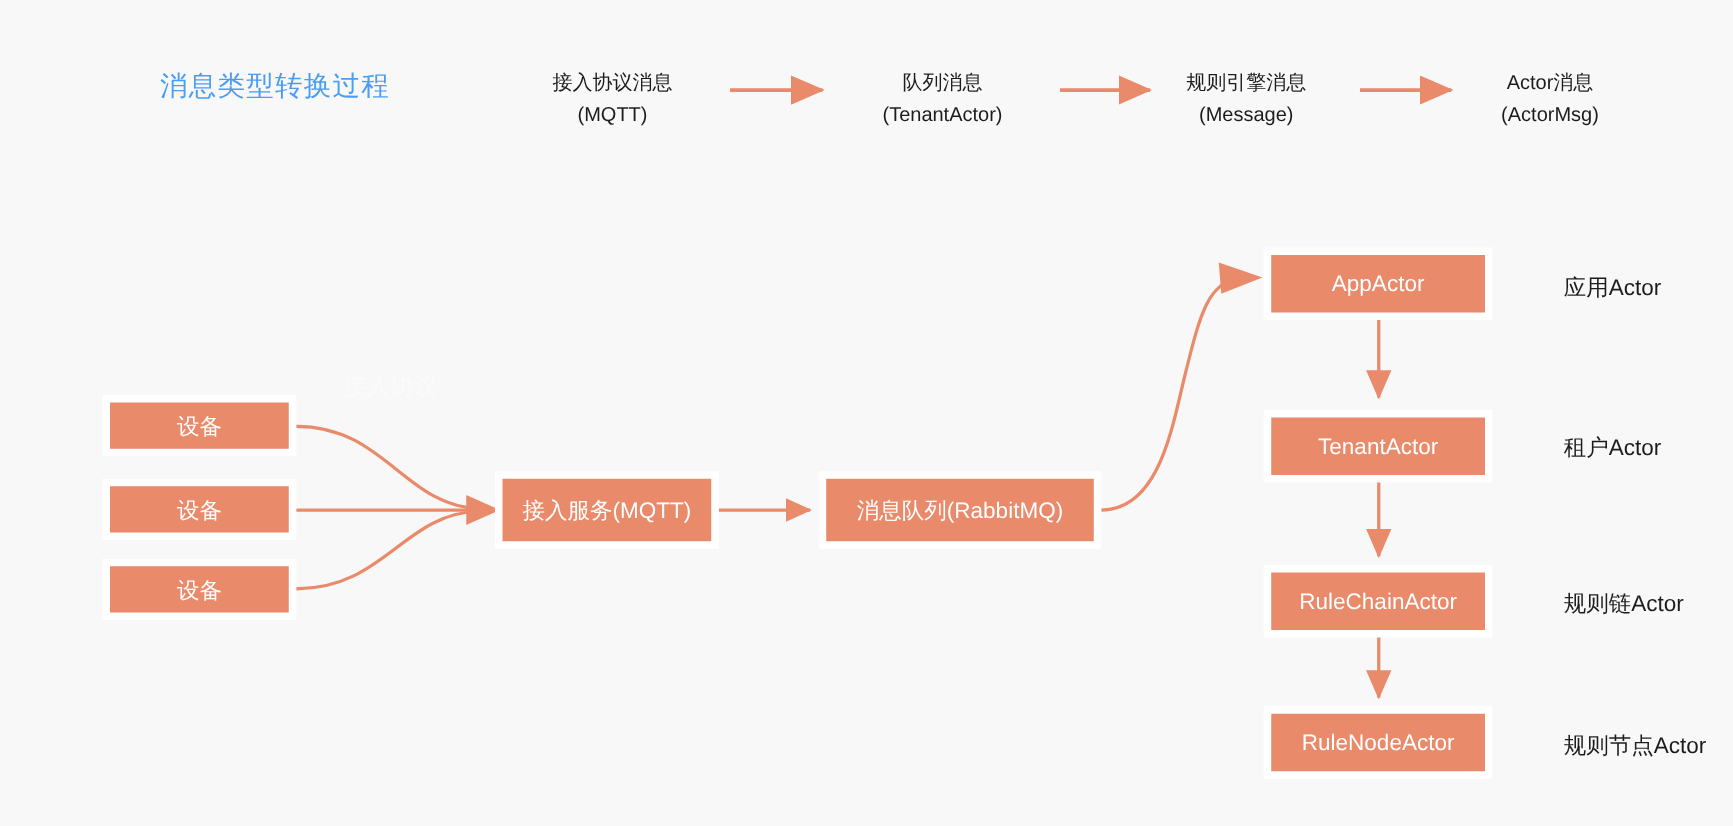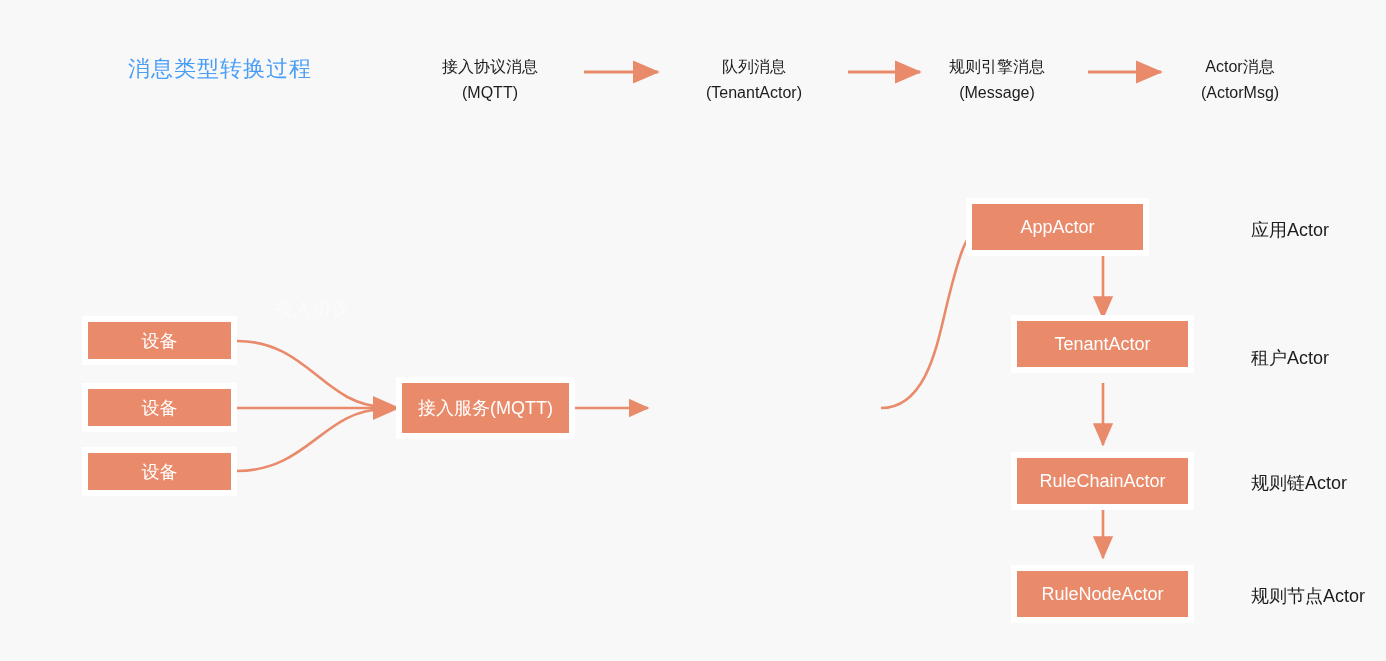--- a/index.html
+++ b/index.html
@@ -168,25 +168,28 @@
   <div class="abs node" style="left:34px; top:383px; width:155px; height:49px;">
     <div class="fill">设备</div>
   </div>
   <div class="abs node" style="left:34px; top:447px; width:155px; height:49px;">
     <div class="fill">设备</div>
   </div>
 
   <div class="abs node" style="left:348px; top:377px; width:179px; height:62px;">
     <div class="fill">接入服务(MQTT)</div>
   </div>
-
-  <div class="abs node" style="left:918px; top:198px; width:183px; height:58px;">
+  <div class="abs node" style="left:607px; top:377px; width:226px; height:62px;">
+    <div class="fill">消息队列(RabbitMQ)</div>
+  </div>
+
+  <div class="abs node" style="left:963px; top:198px; width:183px; height:58px;">
     <div class="fill">AppActor</div>
   </div>
-  <div class="abs node" style="left:963px; top:315px; width:183px; height:58px;">
+  <div class="abs node" style="left:963px; top:328px; width:183px; height:58px;">
     <div class="fill">TenantActor</div>
   </div>
   <div class="abs node" style="left:963px; top:565px; width:183px; height:58px;">
     <div class="fill">RuleNodeActor</div>
   </div>
   <div class="abs node" style="left:963px; top:452px; width:183px; height:58px;">
     <div class="fill">RuleChainActor</div>
   </div>
 
   <div class="abs side-label" style="left:1203px; top:230px;">应用Actor</div>

